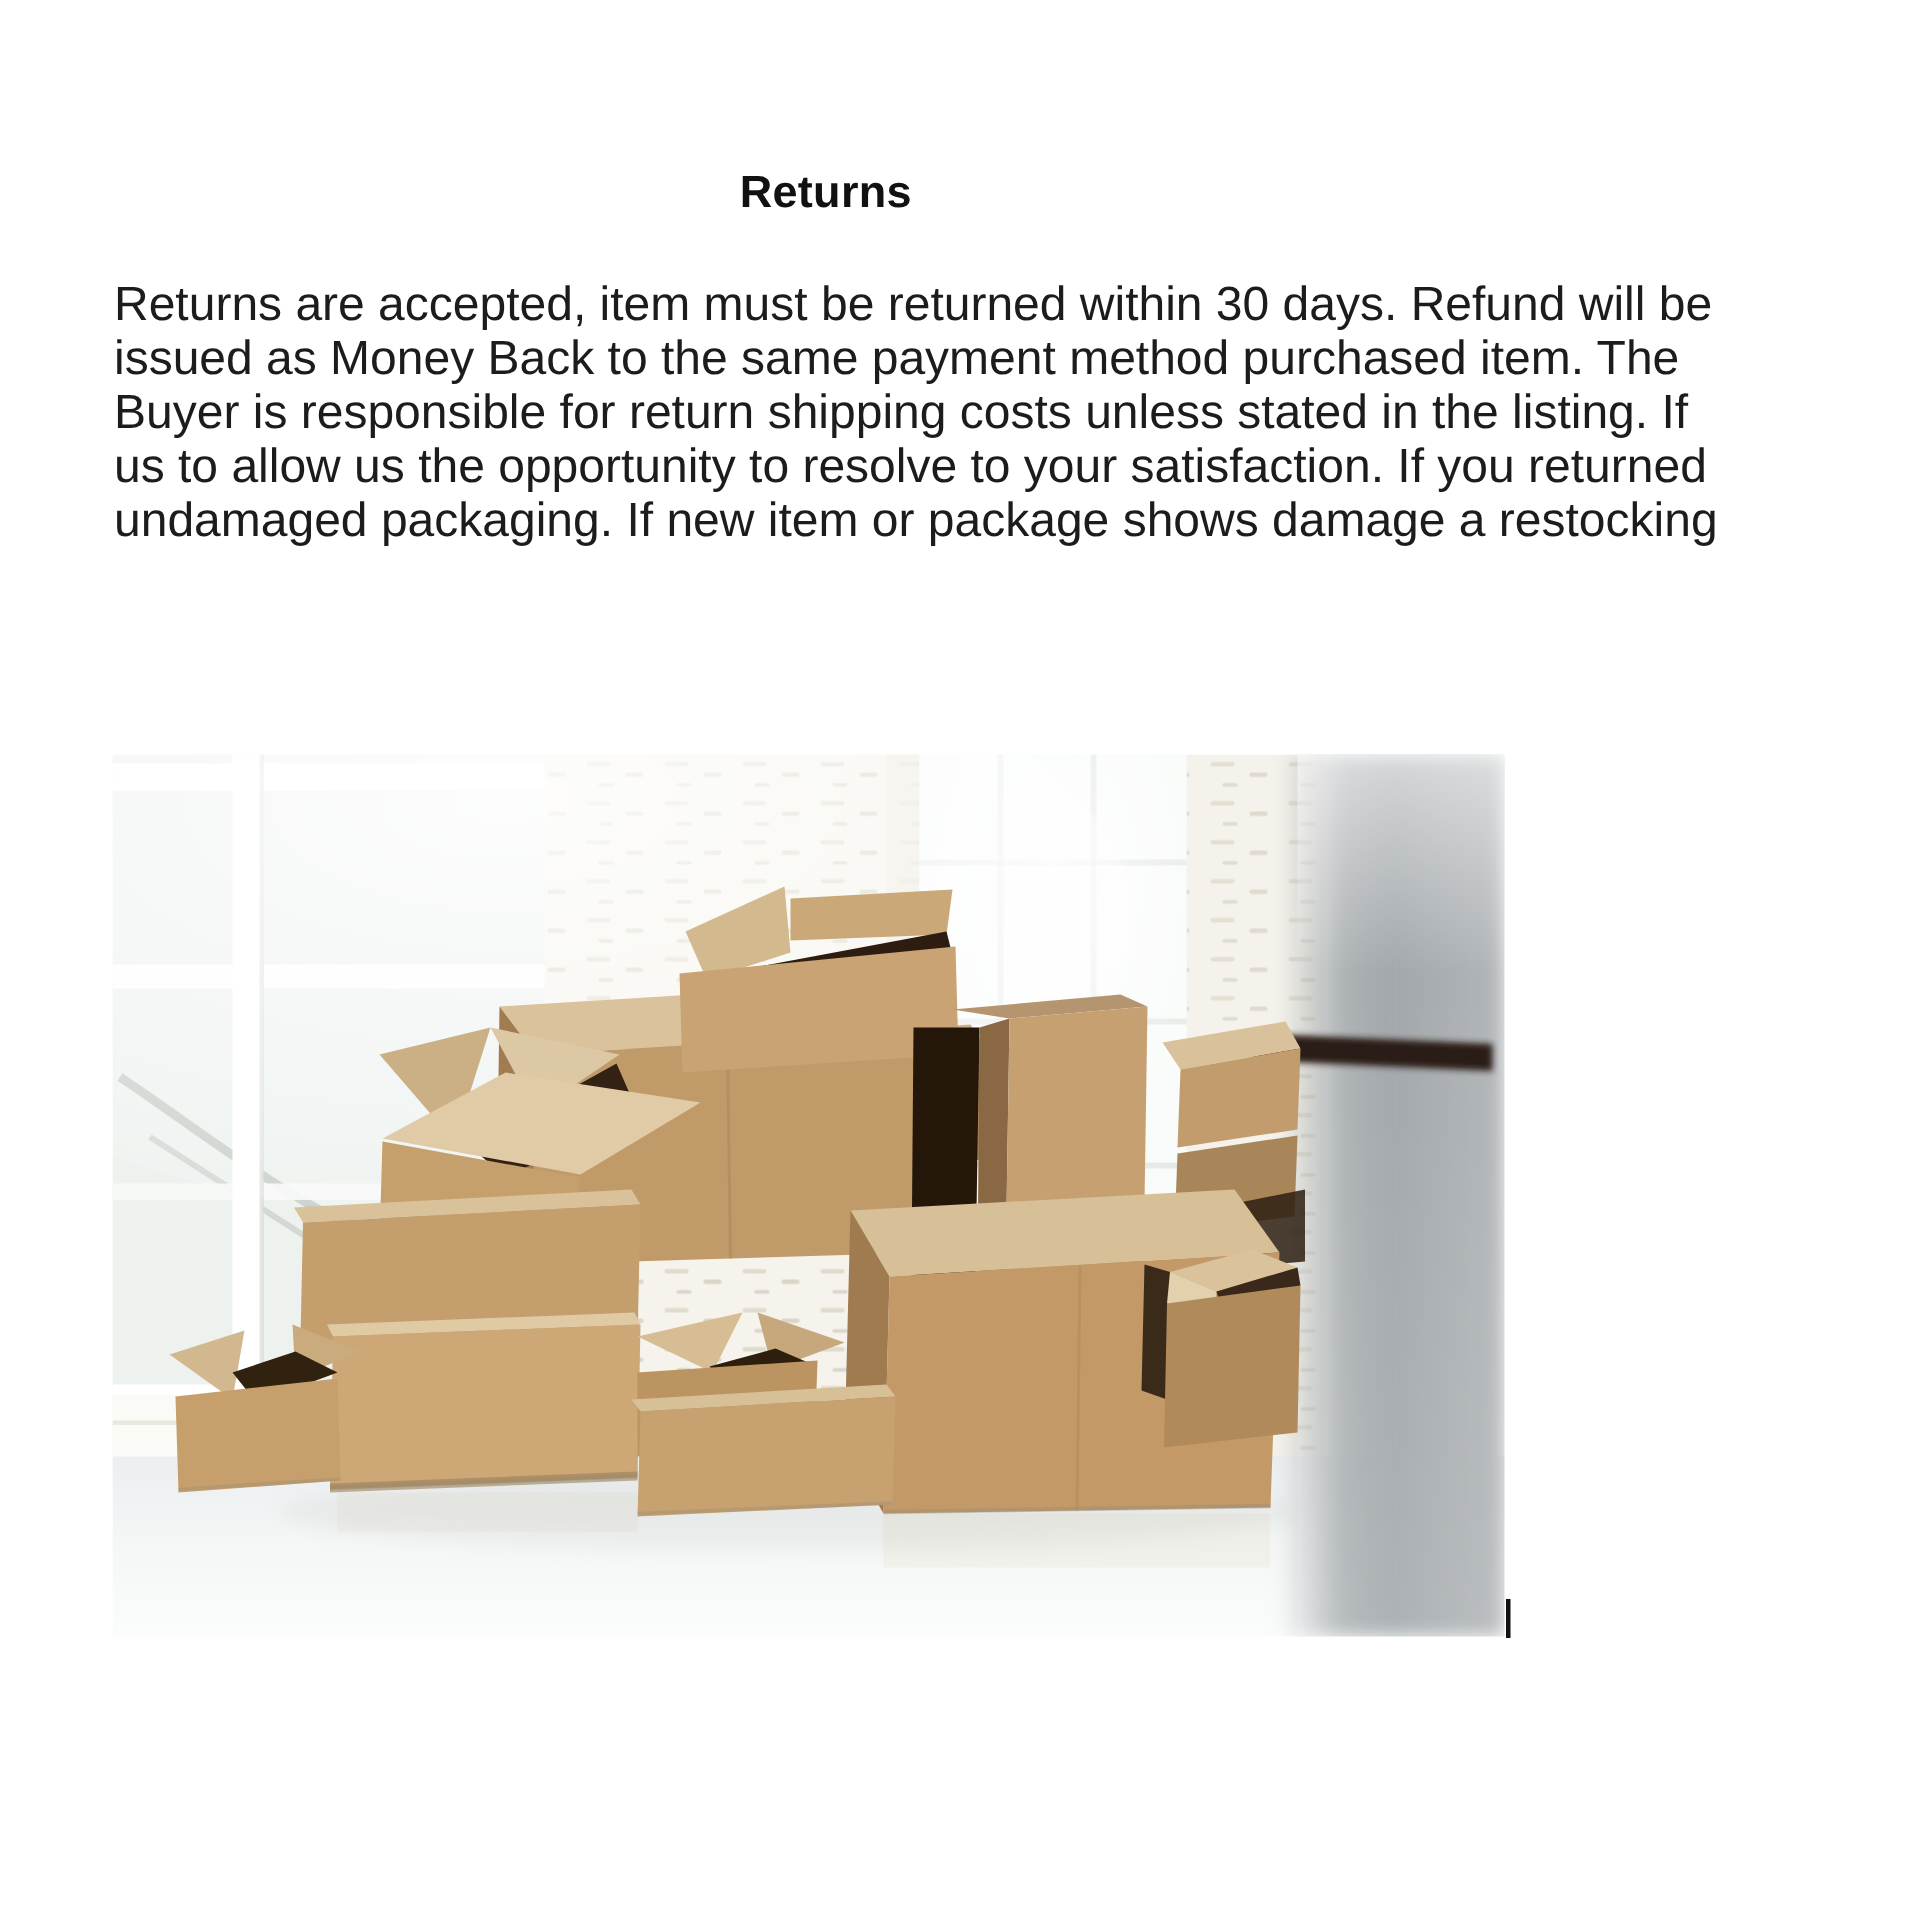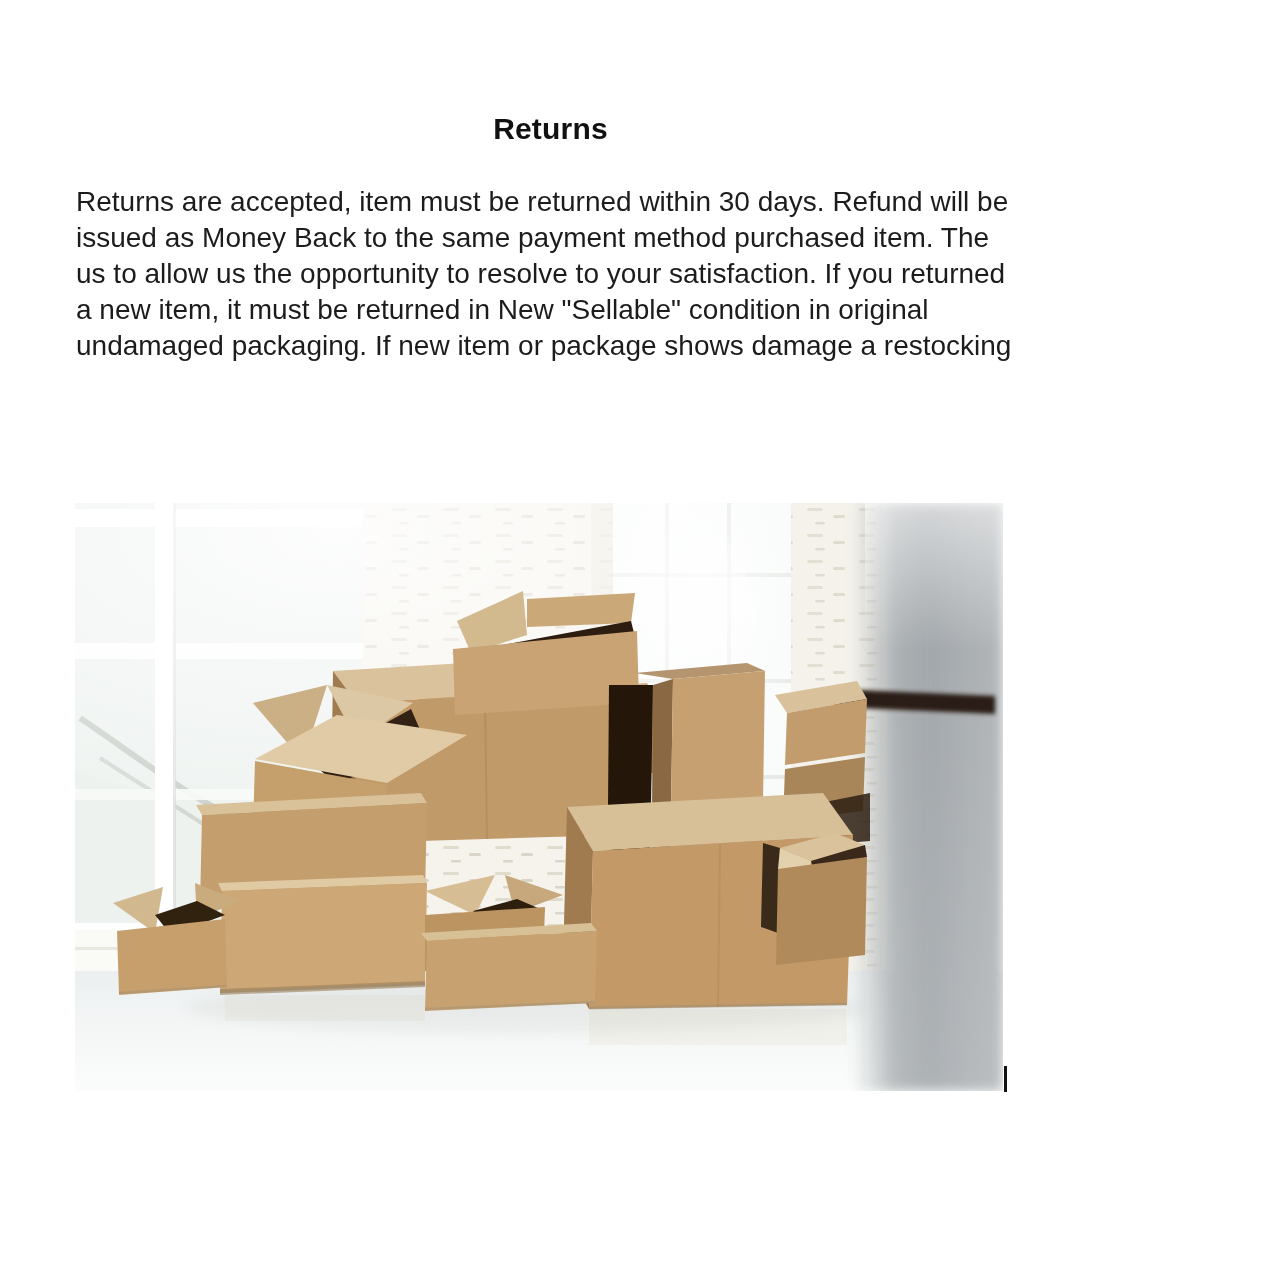--- a/index.html
+++ b/index.html
@@ -11,43 +11,43 @@
     overflow:hidden;
   }
   .page-title {
     position:absolute; top:112px; left:0; width:1101px;
     text-align:center;
     font-size:30px; font-weight:700; color:#111111;
     letter-spacing:0.2px;
   }
   .policy {
     position:absolute; top:184px; left:76px;
-    font-size:28px; line-height:36px; color:#1c1c1c;
+    font-size:32px; line-height:36px; color:#1c1c1c;
   }
   .policy .line { white-space:nowrap; }
   .photo {
     position:absolute; left:75px; top:503px;
     width:928px; height:588px;
   }
   .photo svg { display:block; }
   .caret {
     position:absolute; left:1004px; top:1066px;
     width:3px; height:26px; background:#111111;
   }
 </style>
 </head>
 <body>
 
 <div class="page-title">Returns</div>
 
 <div class="policy">
   <div class="line">Returns are accepted, item must be returned within 30 days. Refund will be</div>
   <div class="line">issued as Money Back to the same payment method purchased item. The</div>
+  <div class="line">Buyer is responsible for return shipping costs unless stated in the listing. If</div>
   <div class="line">us to allow us the opportunity to resolve to your satisfaction. If you returned</div>
-  <div class="line">a new item, it must be returned in New "Sellable" condition in original</div>
   <div class="line">undamaged packaging. If new item or package shows damage a restocking</div>
 </div>
 
 <figure class="photo" style="margin:0" aria-label="Stacks of brown cardboard moving boxes piled in a bright white room with large windows, white brick walls and a glossy white floor; blurred gray wall edge on the right">
 <svg width="928" height="588" viewBox="0 0 928 588" xmlns="http://www.w3.org/2000/svg">
   <defs>
     <linearGradient id="floorg" x1="0" y1="0" x2="0" y2="1">
       <stop offset="0" stop-color="#eceff0"></stop>
       <stop offset="0.5" stop-color="#f4f7f6"></stop>
       <stop offset="1" stop-color="#fbfdfc"></stop>

